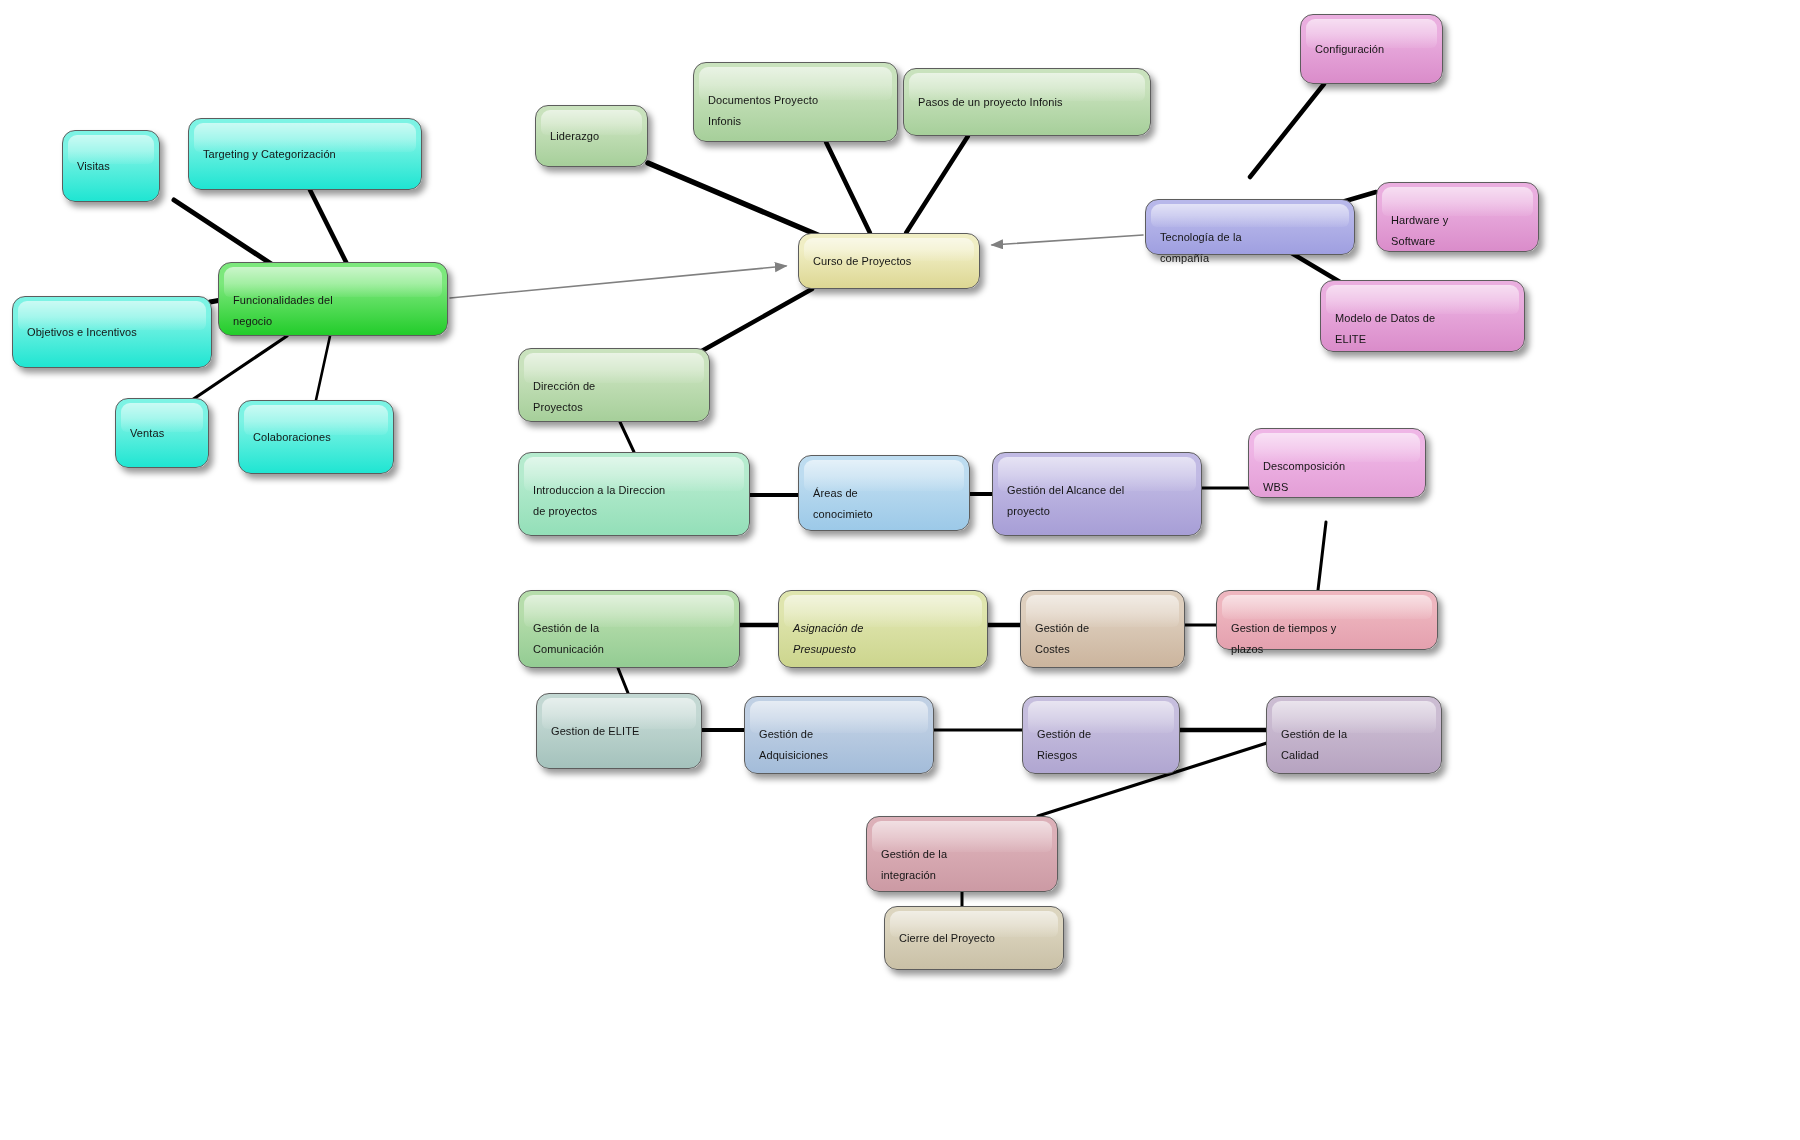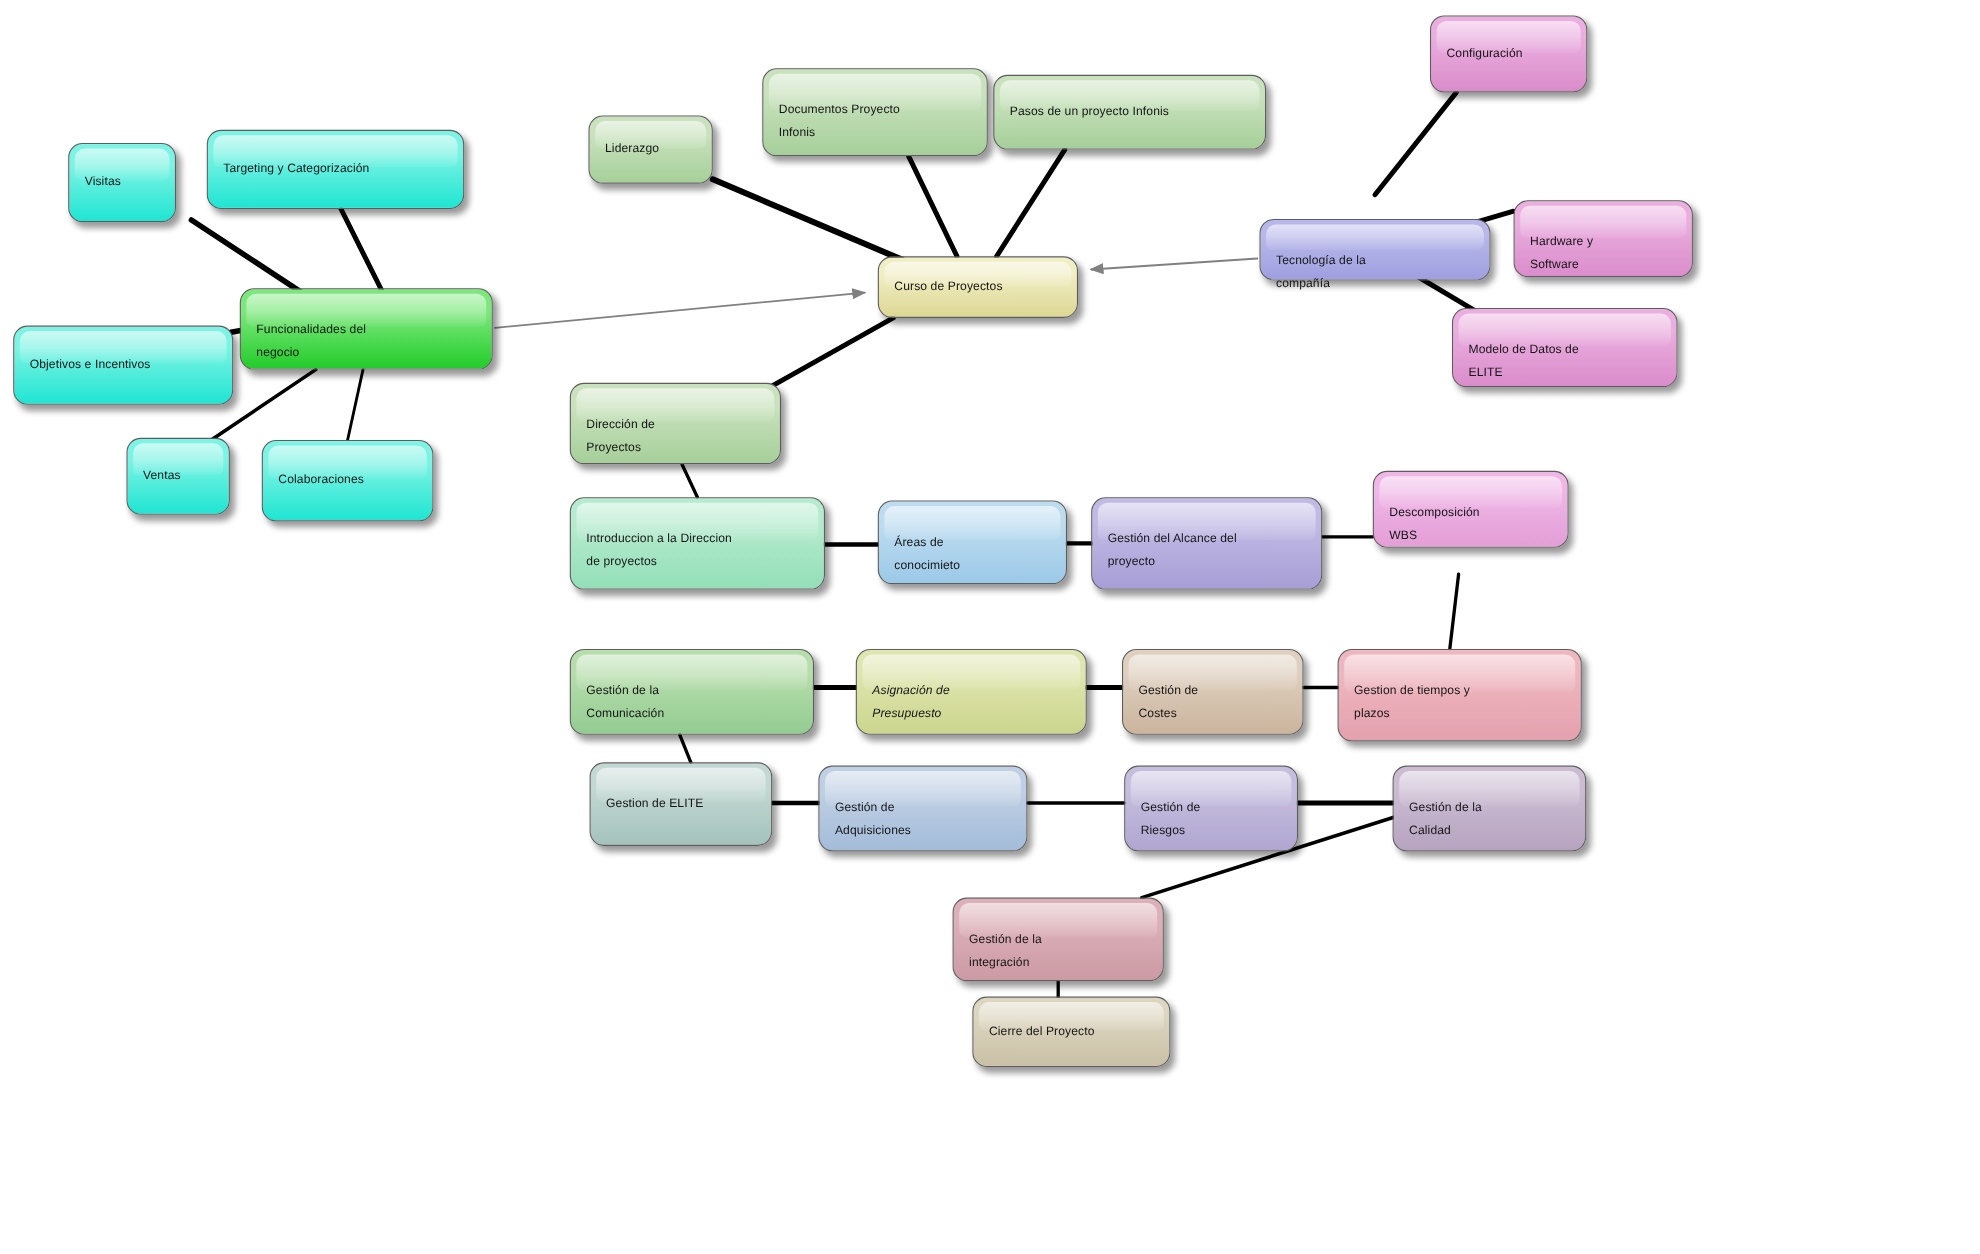--- a/index.html
+++ b/index.html
@@ -204,21 +204,21 @@
       <div class="node valign-top" style="left: 778px; top: 590px; width: 210px; height: 78px; background: linear-gradient(rgb(223, 229, 174) 0%, rgb(223, 229, 174) 28%, rgb(204, 213, 141) 100%); font-style: italic;">
         <div class="gloss"></div>
         <span class="label">Asignación de
 Presupuesto</span>
       </div>
       <div class="node valign-top" style="left: 1020px; top: 590px; width: 165px; height: 78px; background: linear-gradient(rgb(222, 207, 190) 0%, rgb(222, 207, 190) 28%, rgb(203, 180, 157) 100%);">
         <div class="gloss"></div>
         <span class="label">Gestión de
 Costes</span>
       </div>
-      <div class="node valign-top" style="left: 1216px; top: 590px; width: 222px; height: 84px; background: linear-gradient(rgb(238, 182, 191) 0%, rgb(238, 182, 191) 28%, rgb(228, 160, 174) 100%);">
+      <div class="node valign-top" style="left: 1216px; top: 590px; width: 222px; height: 60px; background: linear-gradient(rgb(238, 182, 191) 0%, rgb(238, 182, 191) 28%, rgb(228, 160, 174) 100%);">
         <div class="gloss"></div>
         <span class="label">Gestion de tiempos y
 plazos</span>
       </div>
       <div class="node valign-mid" style="left: 536px; top: 693px; width: 166px; height: 76px; background: linear-gradient(rgb(195, 216, 211) 0%, rgb(195, 216, 211) 28%, rgb(164, 194, 188) 100%);">
         <div class="gloss"></div>
         <span class="label">Gestion de ELITE</span>
       </div>
       <div class="node valign-top" style="left: 744px; top: 696px; width: 190px; height: 78px; background: linear-gradient(rgb(192, 208, 228) 0%, rgb(192, 208, 228) 28%, rgb(163, 188, 217) 100%);">
         <div class="gloss"></div>

